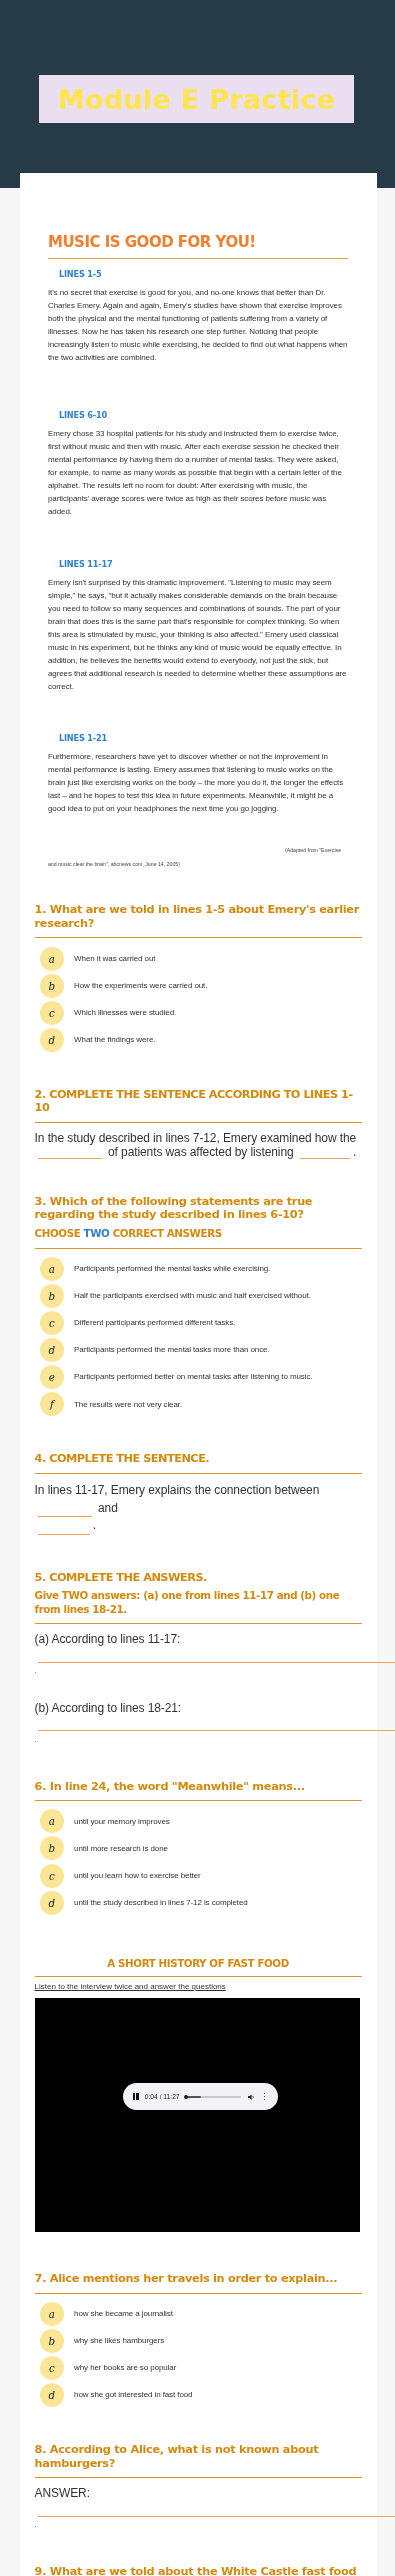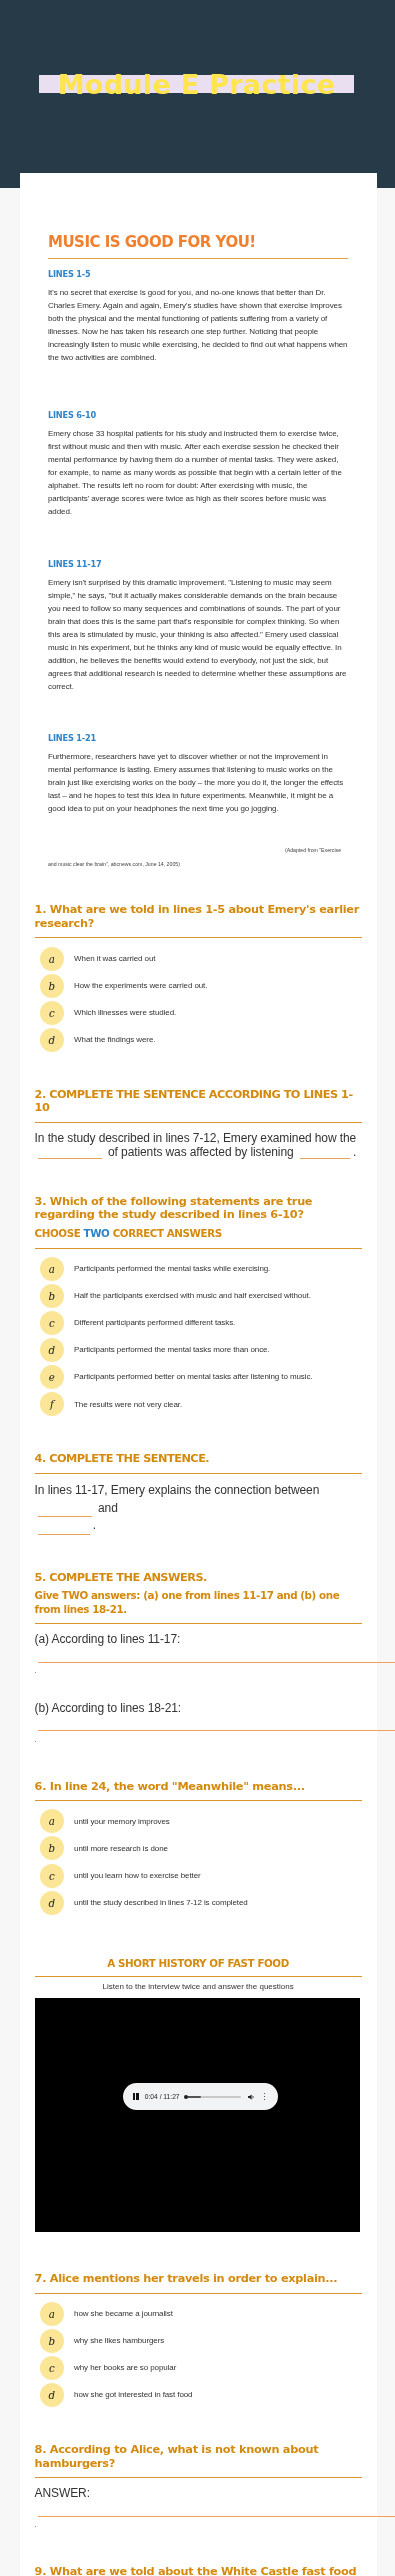--- a/index.html
+++ b/index.html
@@ -7,21 +7,21 @@
   body { font-family: "Liberation Sans", "DejaVu Sans", sans-serif; color: #333; position: relative; }
 
   .hero {
     height: 188px;
     background: #263a47;
     position: relative;
   }
   .hero-title-box {
     position: absolute;
     left: 39px; top: 75px;
-    width: 315px; height: 18px;
+    width: 315px; height: 48px;
     background: #e9dff0;
     display: flex; align-items: center; justify-content: center;
   }
   .hero-title {
     font-family: "DejaVu Sans", sans-serif;
     font-weight: bold;
     font-size: 27px;
     color: #ffe44d;
     letter-spacing: 0.3px;
   }
@@ -48,20 +48,21 @@
     margin-top: 40px;
   }
   .lines-heading {
     font-family: "DejaVu Sans", sans-serif;
     font-weight: bold;
     font-size: 8.2px;
     color: #2e84c8;
     margin-top: 9.3px;
     margin-bottom: 7.2px;
     letter-spacing: -0.2px;
+    margin-left: 11px;
   }
   .passage-text {
     font-size: 8px;
     line-height: 13px;
     color: #333;
     letter-spacing: -0.1px;
   }
   .section-gap { height: 37px; }
   .section-gap-sm { height: 31px; }
   .citation-1 {
@@ -157,24 +158,25 @@
   .listening-title {
     font-family: "DejaVu Sans", sans-serif;
     font-weight: bold;
     font-size: 10.3px;
     color: #d48a0e;
     text-align: center;
     letter-spacing: -0.4px;
     margin-top: 42px;
   }
   .listening-instr {
-    text-align: center;
+    text-align: left;
     font-size: 8px;
     color: #333;
     margin-top: 4px;
+    text-decoration: underline;
   }
   .video {
     margin-top: 7.2px;
     width: 325px; height: 234px;
     background: #000;
     position: relative;
   }
   .audio-pill {
     position: absolute;
     left: 88px; top: 85px;

